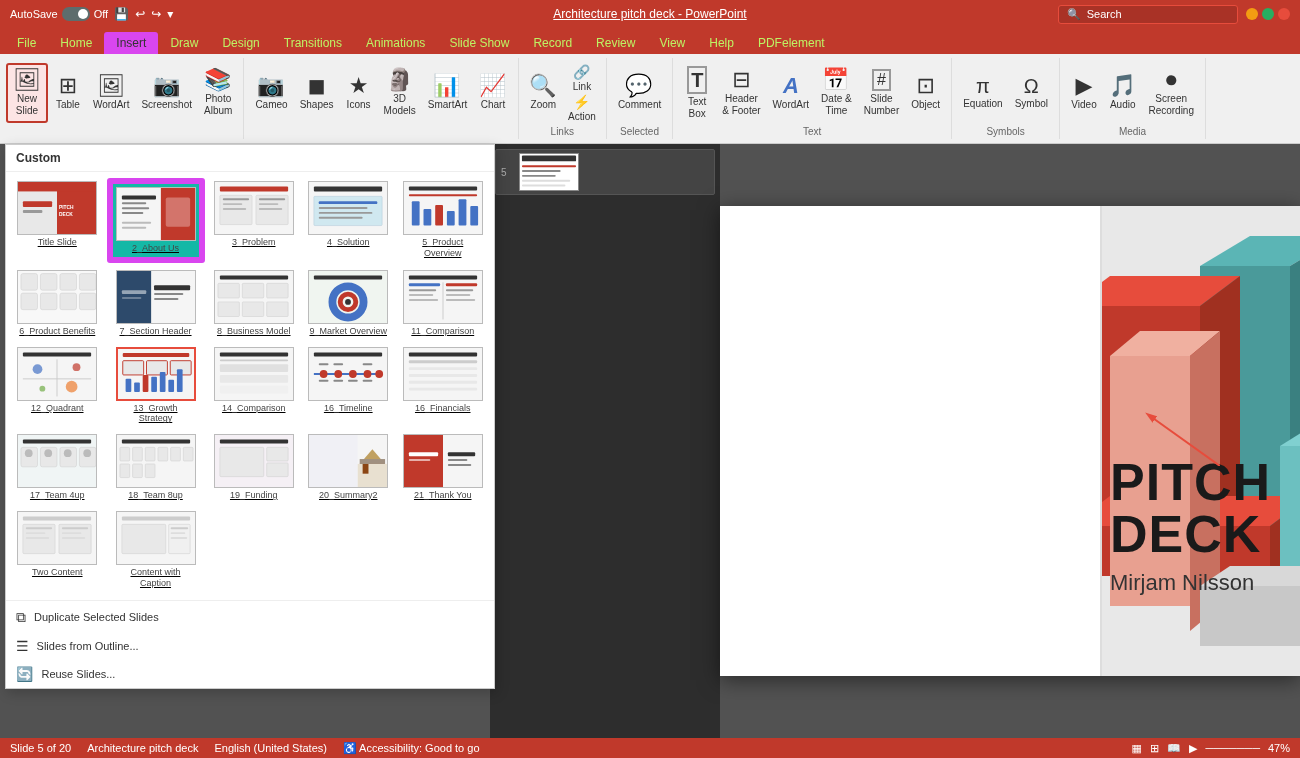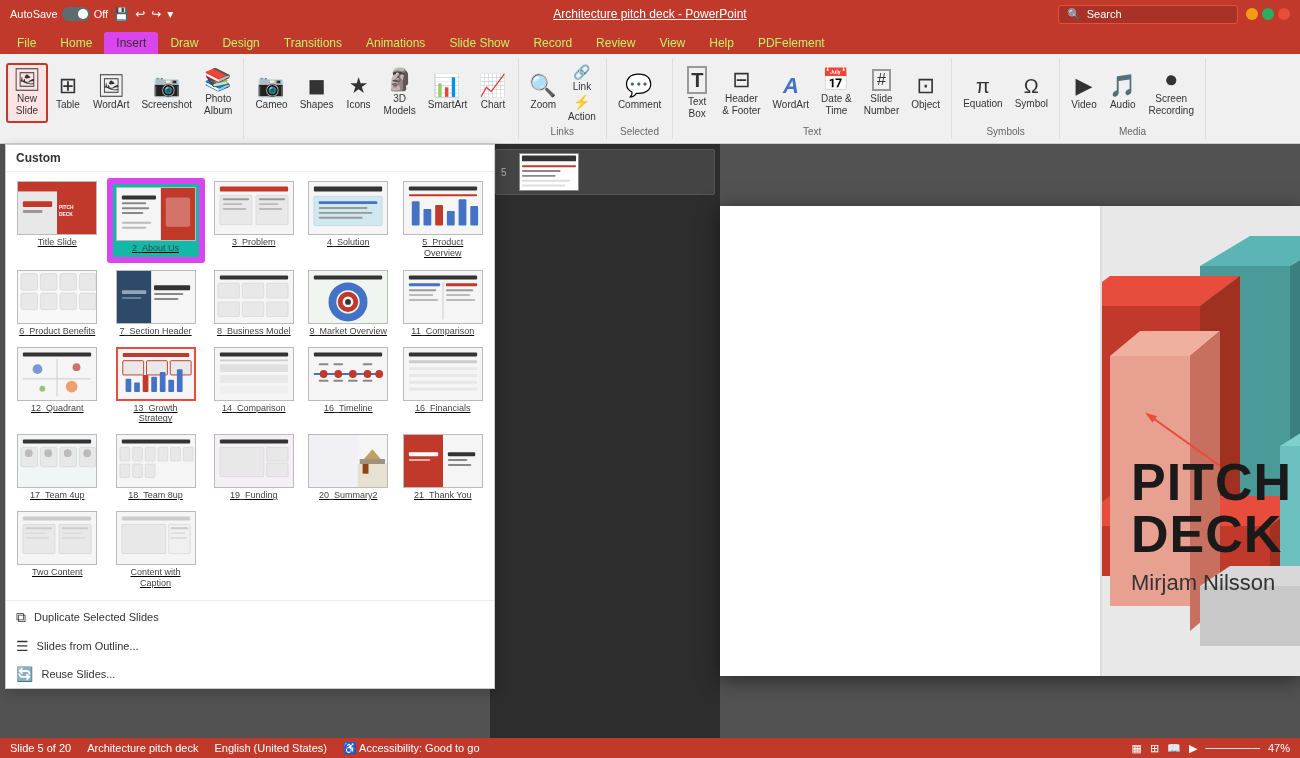--- a/index.html
+++ b/index.html
@@ -877,21 +877,21 @@
           <polygon points="480,380 510,360 630,360 600,380" fill="#d8d8d8"></polygon>
           <polygon points="600,380 630,360 630,440 600,460" fill="#a8a8a8"></polygon>
 
           <rect x="620" y="330" width="60" height="80" fill="#f0e060"></rect>
           <polygon points="620,330 640,315 700,315 680,330" fill="#f8e870"></polygon>
 
           <rect x="0" y="0" width="380" height="470" fill="white"></rect>
           <rect x="380" y="0" width="2" height="470" fill="#ddd"></rect>
         </svg>
 
-        <div style="position:absolute;left:411px;bottom:80px;right:20px;">
+        <div style="position:absolute;left:390px;bottom:80px;right:20px;">
           <div style="font-size:52px;font-weight:900;color:#1a1a1a;line-height:1;letter-spacing:1px;">PITCH DECK</div>
           <div style="font-size:22px;color:#333;margin-top:10px;">Mirjam Nilsson</div>
         </div>
 
         <svg style="position:absolute;left:420px;top:200px;width:80px;height:60px;" viewBox="0 0 80 60">
           <defs>
             <marker id="arrowhead" markerWidth="6" markerHeight="4" refX="3" refY="2" orient="auto">
               <polygon points="0 0, 6 2, 0 4" fill="#e74c3c"></polygon>
             </marker>
           </defs>

